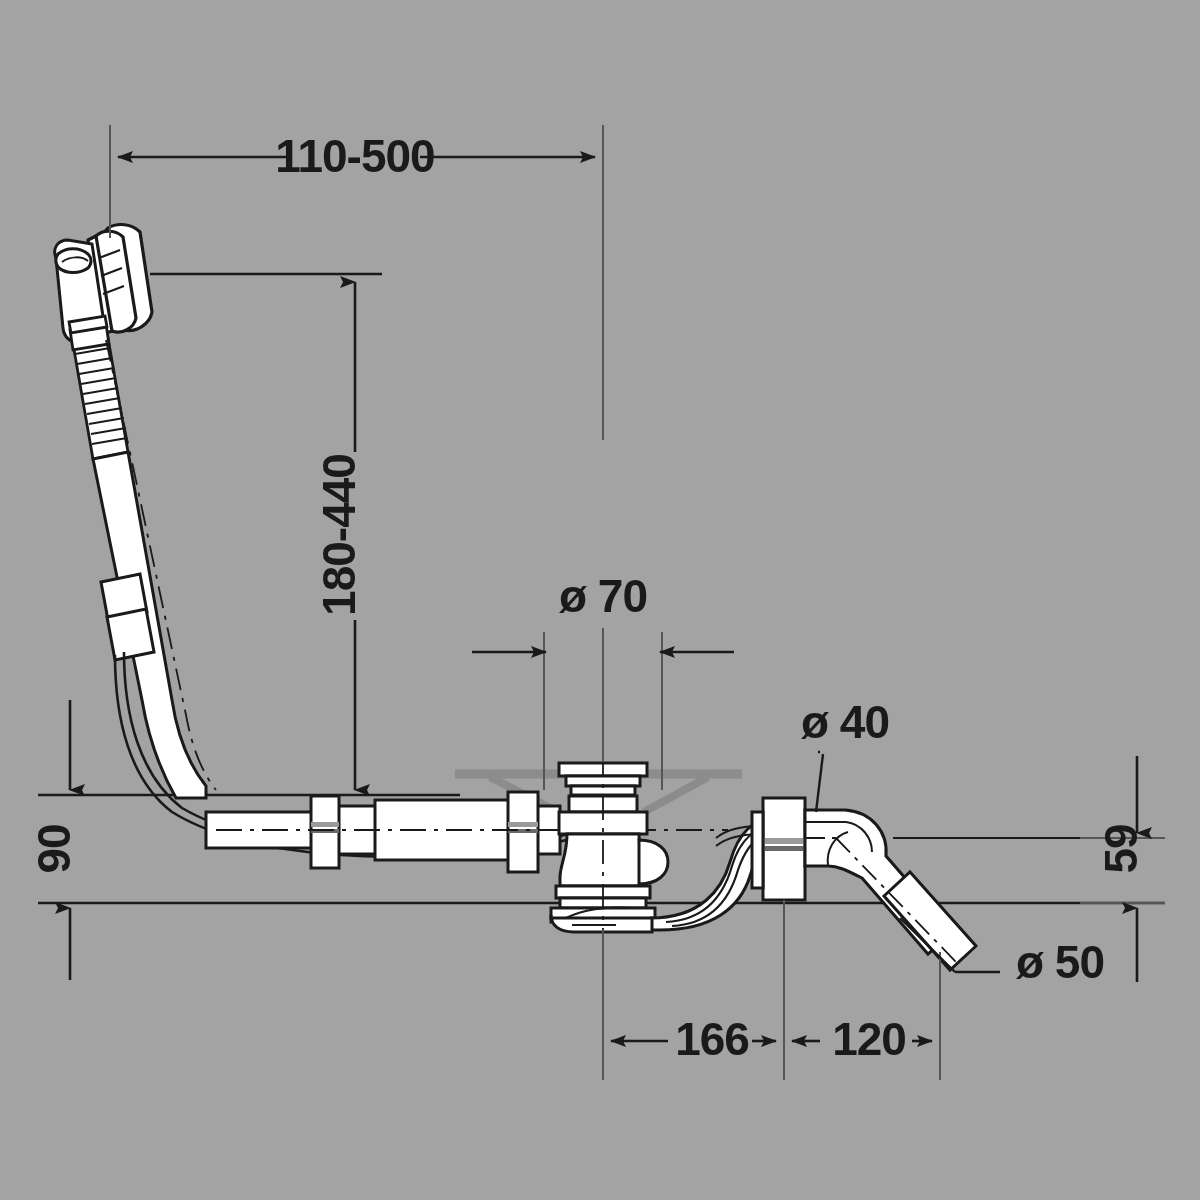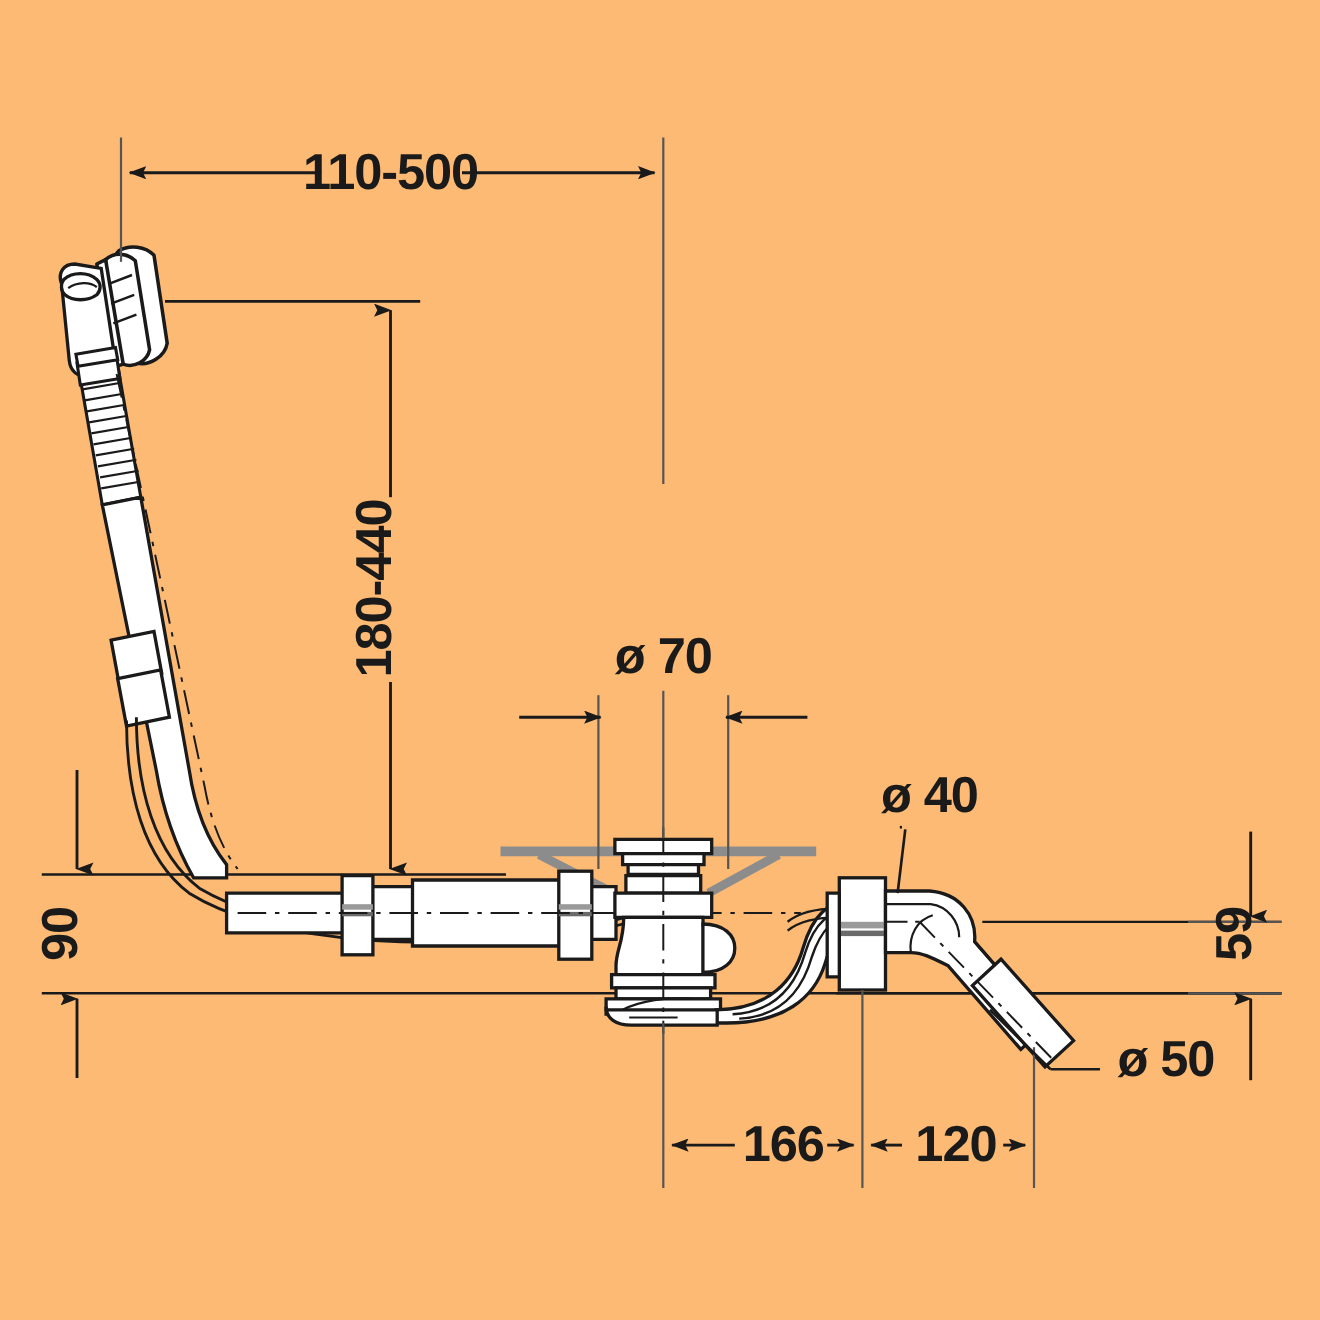--- a/index.html
+++ b/index.html
@@ -7,21 +7,21 @@
     padding: 0;
     background: #ffffff;
   }
   body {
     font-family: "Liberation Sans", sans-serif;
   }
   #sheet {
     position: relative;
     width: 1200px;
     height: 1200px;
-    background: #fdba74;
+    background: #a3a3a3;
     overflow: hidden;
   }
   #sheet svg {
     position: absolute;
     left: 0;
     top: 0;
   }
   .dimtext {
     font-family: "Liberation Sans", sans-serif;
     font-weight: bold;

